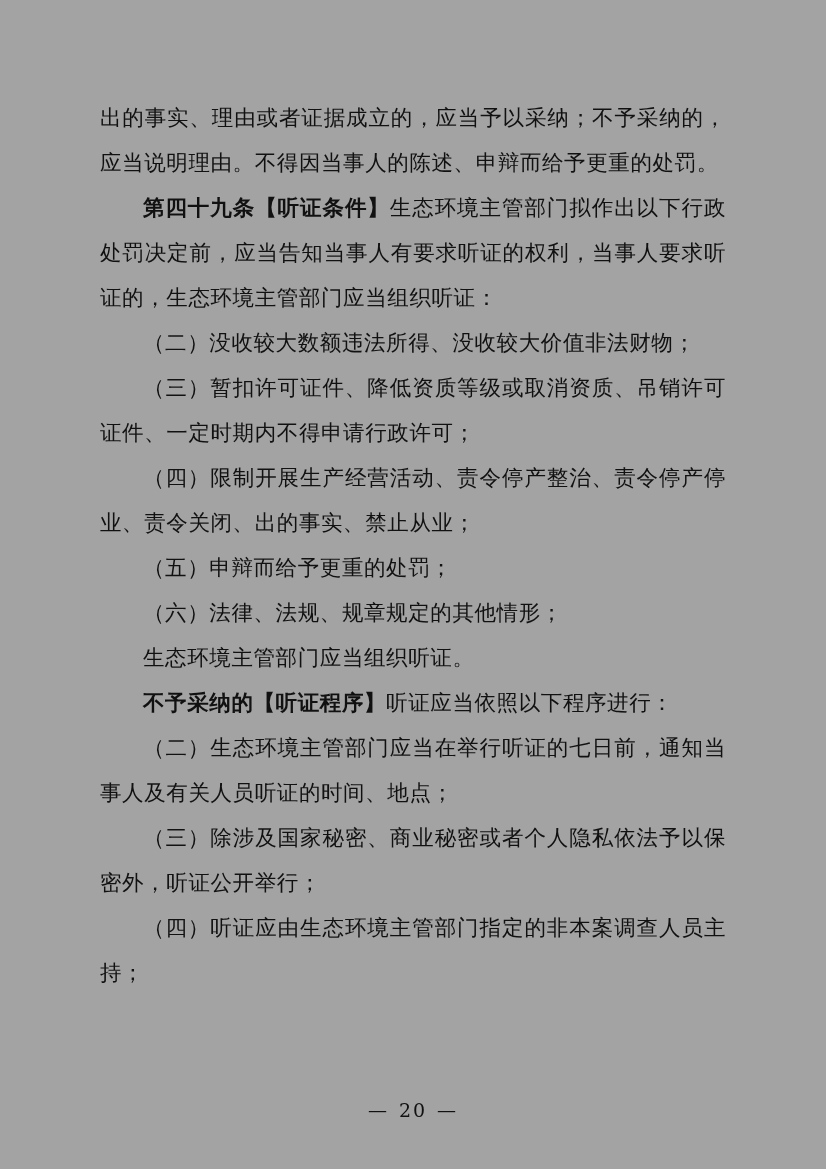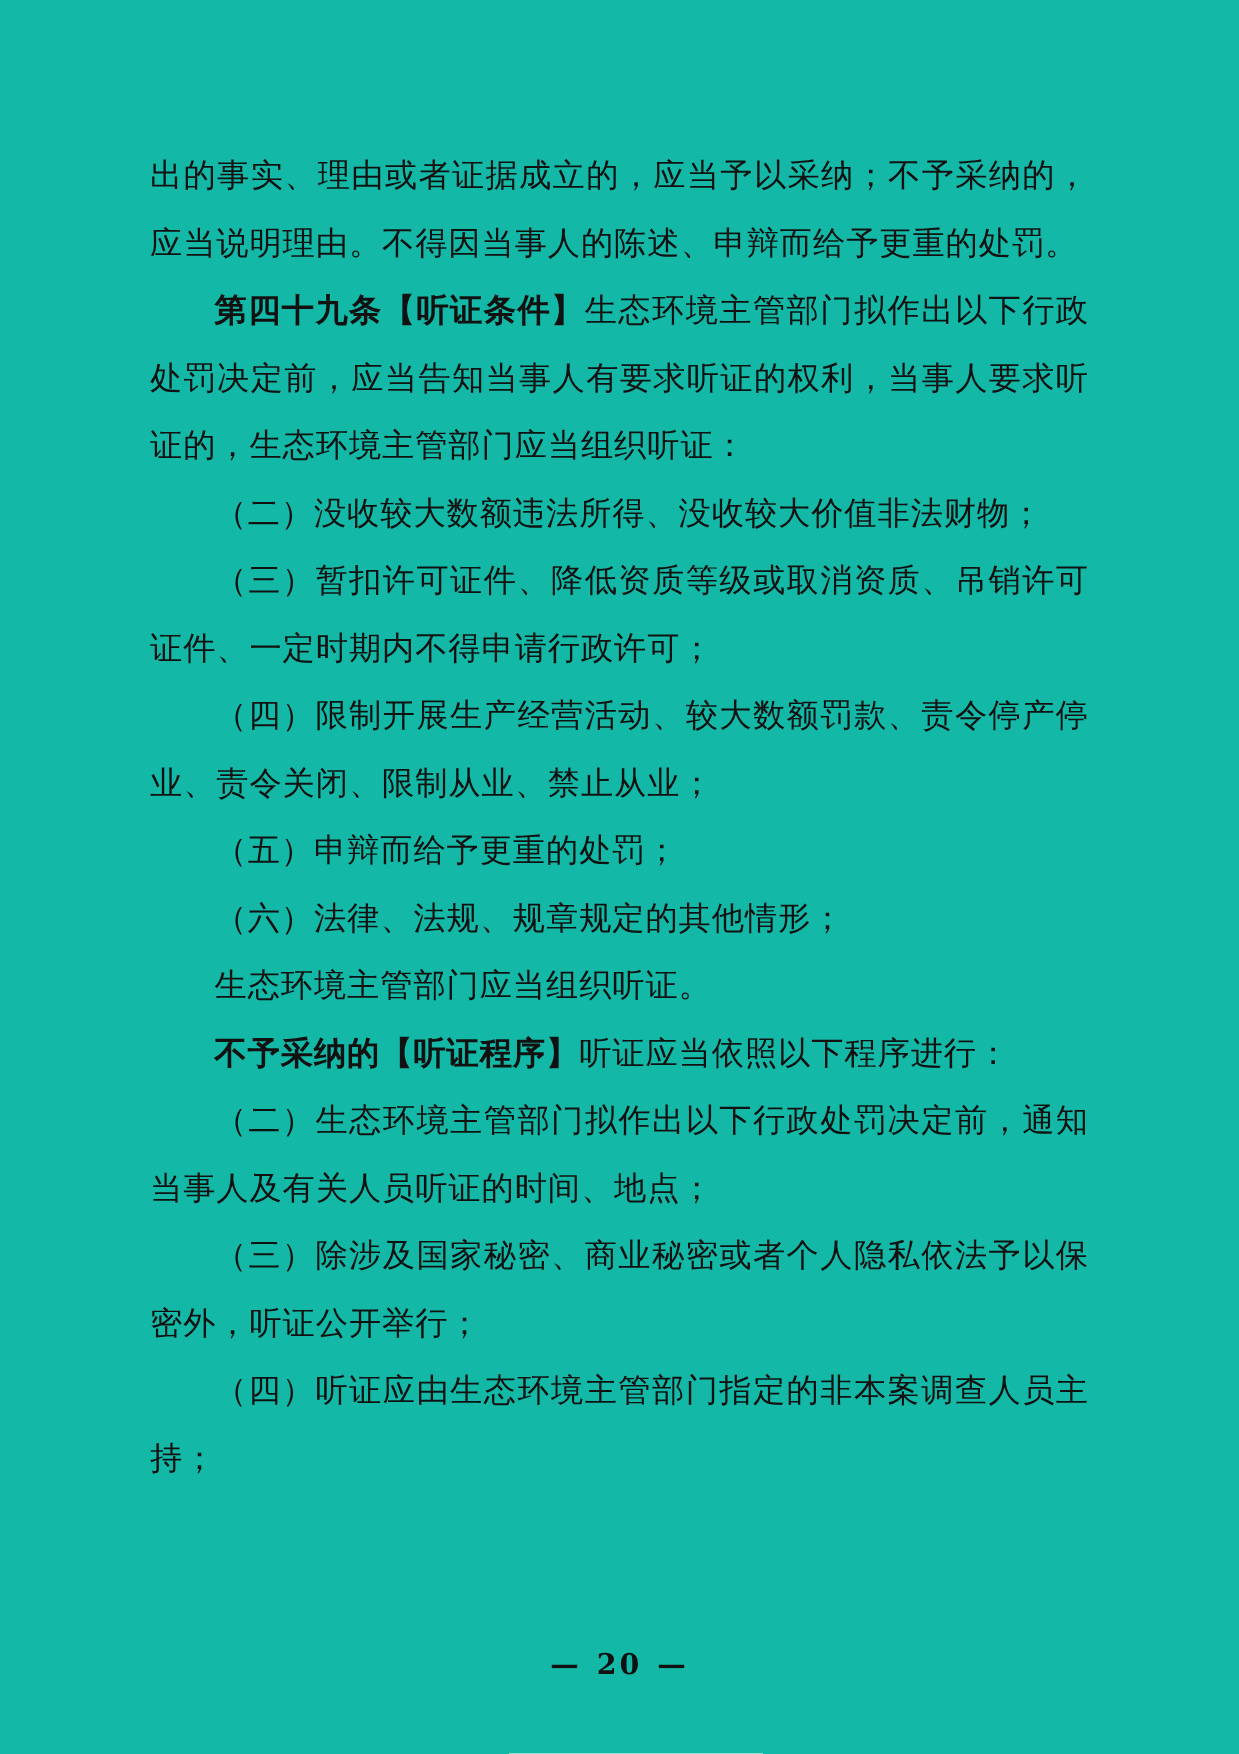--- a/index.html
+++ b/index.html
@@ -16,21 +16,21 @@
     overflow: hidden;
   }
   .page {
     position: absolute;
     left: 0;
     top: 0;
     width: 826px;
     height: 1169px;
     box-sizing: border-box;
     padding: 95px 100px 60px 100px;
-    background: #14b8a6;
+    background: #a3a3a3;
   }
   .doc-body {
     font-size: 21.5px;
     line-height: 45px;
     letter-spacing: 0.6px;
     text-align: justify;
     text-justify: inter-ideograph;
     color: #111;
   }
   .para {
@@ -49,21 +49,20 @@
   .footer {
     position: absolute;
     left: 0;
     bottom: 48px;
     width: 826px;
     text-align: center;
     font-size: 19px;
     font-family: "DejaVu Serif", "Liberation Serif", serif;
     color: #111;
     letter-spacing: 2px;
-    font-weight: bold;
   }
   .footer .dash {
     display: inline-block;
     padding: 0 10px;
   }
 </style>
 </head>
 <body>
 
 <div class="page">
@@ -80,42 +79,42 @@
 
     <p class="para indent2">
       <span>（二）没收较大数额违法所得、没收较大价值非法财物；</span>
     </p>
 
     <p class="para indent2">
       <span>（三）暂扣许可证件、降低资质等级或取消资质、吊销许可证件、一定时期内不得申请行政许可；</span>
     </p>
 
     <p class="para indent2">
-      <span>（四）限制开展生产经营活动、较大数额罚款、责令停产停业、责令关闭、限制从业、禁止从业；</span>
+      <span>（四）限制开展生产经营活动、责令停产整治、责令停产停业、责令关闭、出的事实、禁止从业；</span>
     </p>
 
     <p class="para indent2">
       <span>（五）申辩而给予更重的处罚；</span>
     </p>
 
     <p class="para indent2">
       <span>（六）法律、法规、规章规定的其他情形；</span>
     </p>
 
     <p class="para indent2">
       <span>生态环境主管部门应当组织听证。</span>
     </p>
 
     <p class="para indent2">
       <span class="heading-run">不予采纳的【听证程序】</span><span>听证应当依照以下程序进行：</span>
     </p>
 
 
     <p class="para indent2">
-      <span>（二）生态环境主管部门拟作出以下行政处罚决定前，通知当事人及有关人员听证的时间、地点；</span>
+      <span>（二）生态环境主管部门应当在举行听证的七日前，通知当事人及有关人员听证的时间、地点；</span>
     </p>
 
     <p class="para indent2">
       <span>（三）除涉及国家秘密、商业秘密或者个人隐私依法予以保密外，听证公开举行；</span>
     </p>
 
     <p class="para indent2">
       <span>（四）听证应由生态环境主管部门指定的非本案调查人员主持；</span>
     </p>
 

